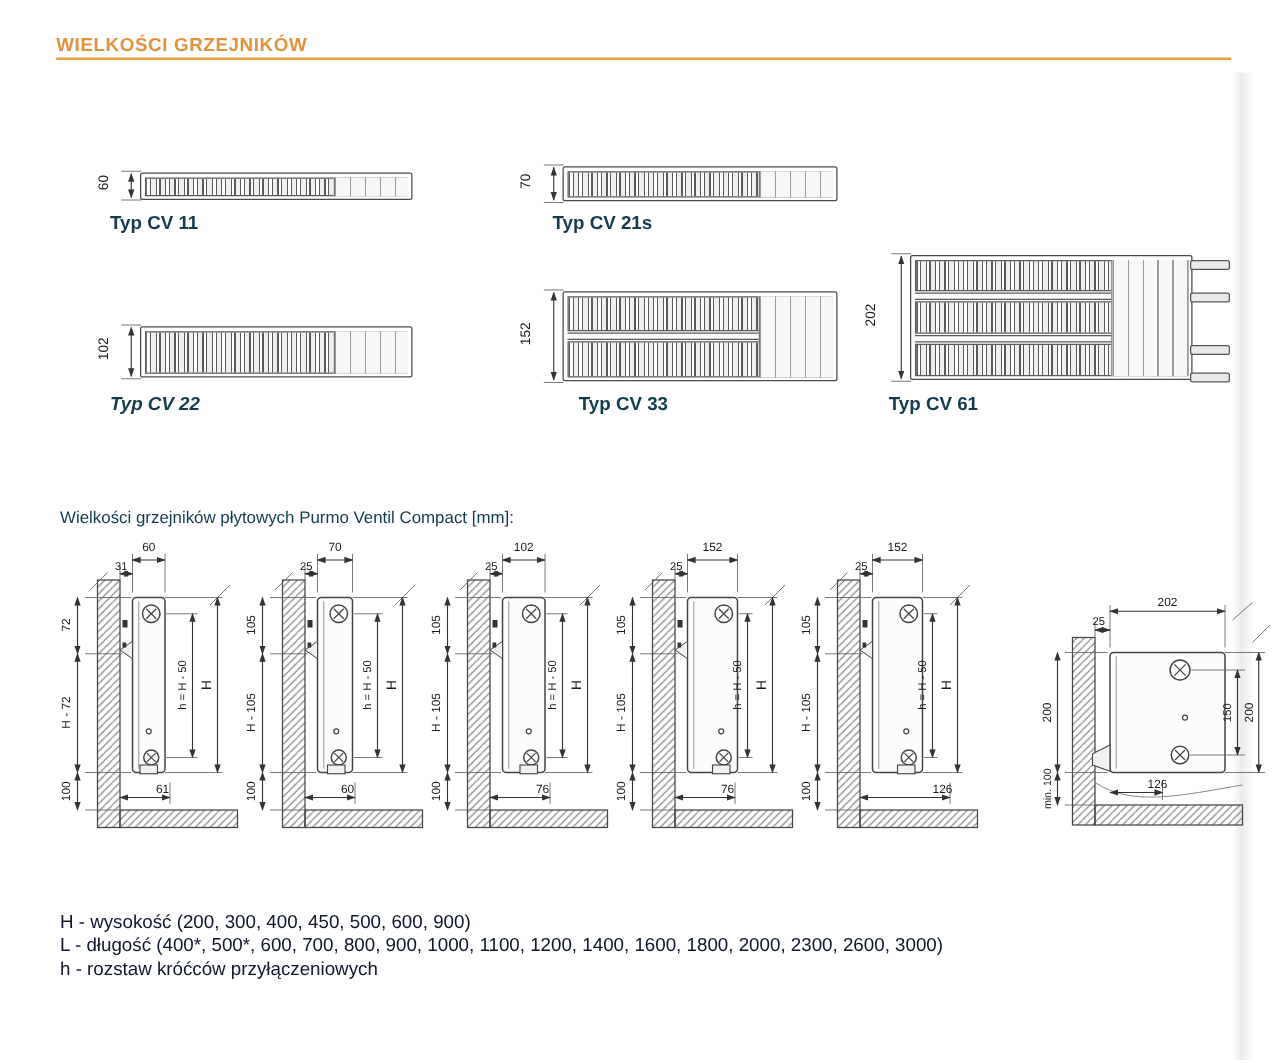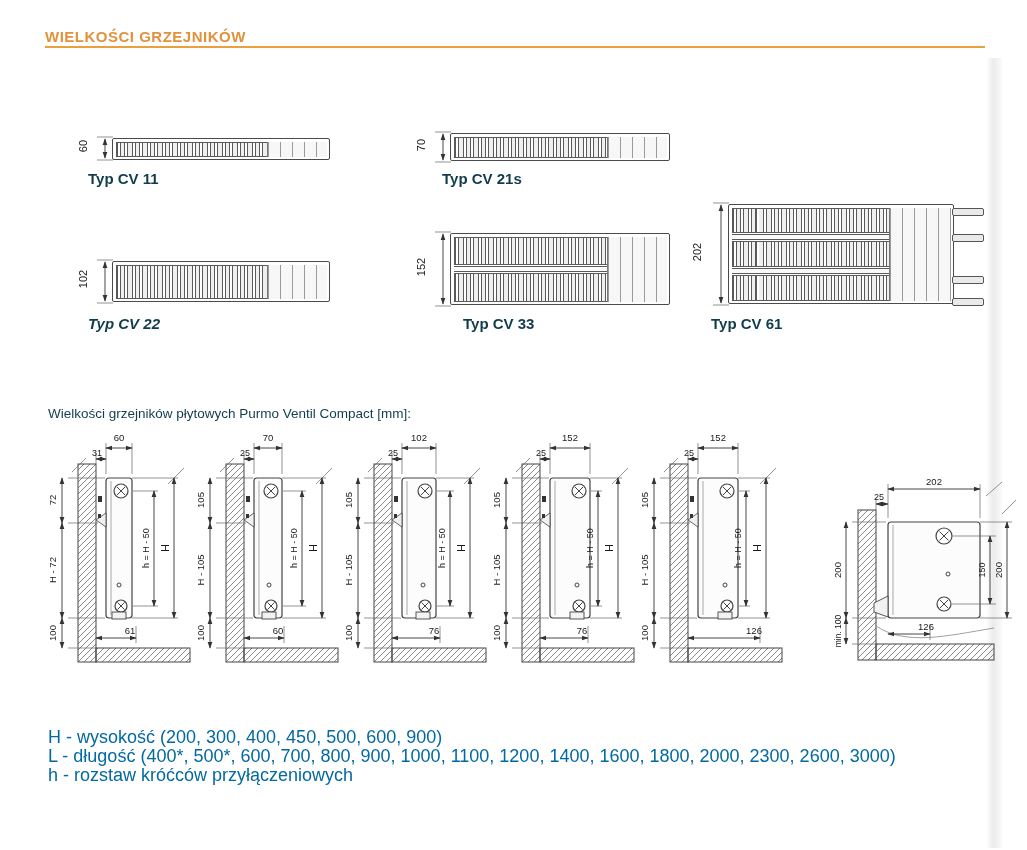--- a/index.html
+++ b/index.html
@@ -40,21 +40,21 @@
   .typelabel{position:absolute;font-weight:bold;font-size:15px;color:#113C4C;}
   .subtitle{position:absolute;left:48px;top:374px;font-weight:normal;font-size:13.5px;color:#113C4C;margin-top:32px;}
   
   .detail{position:absolute;width:150px;height:245px;}
   .corner{position:absolute;left:836px;top:476px;width:190px;height:210px;}
   svg{overflow:visible;}
   svg text{fill:#1a1a1a;font-family:"Liberation Sans",sans-serif;}
   .ext{stroke:#666;stroke-width:.7;}
   .dim{stroke:#333;stroke-width:.9;}
   .legend{
-    position:absolute;left:48px;top:728px;color:#0369a1;font-size:18px;line-height:19px;
+    position:absolute;left:48px;top:728px;color:#0f172a;font-size:15px;line-height:19px;
   }
 </style>
 </head>
 <body>
 
 <svg width="0" height="0" style="position:absolute">
   <defs>
     <pattern id="hat" width="6" height="6" patternUnits="userSpaceOnUse">
       <path d="M-1,7 L7,-1" stroke="#8a8a8a" stroke-width="1"></path>
       <path d="M2,10 L10,2" stroke="#8a8a8a" stroke-width="1"></path>

